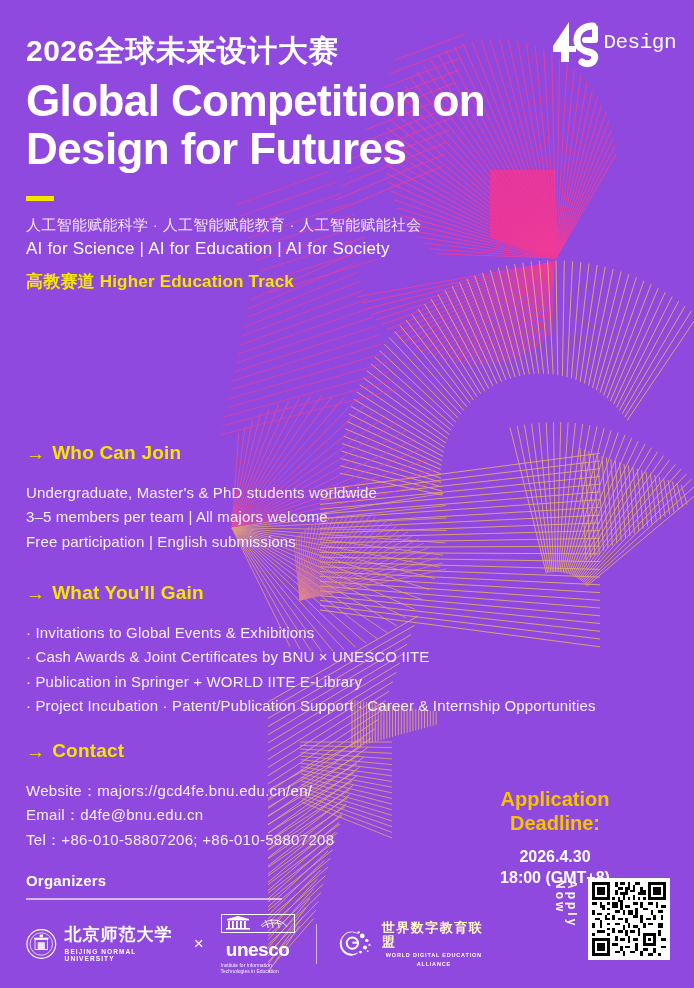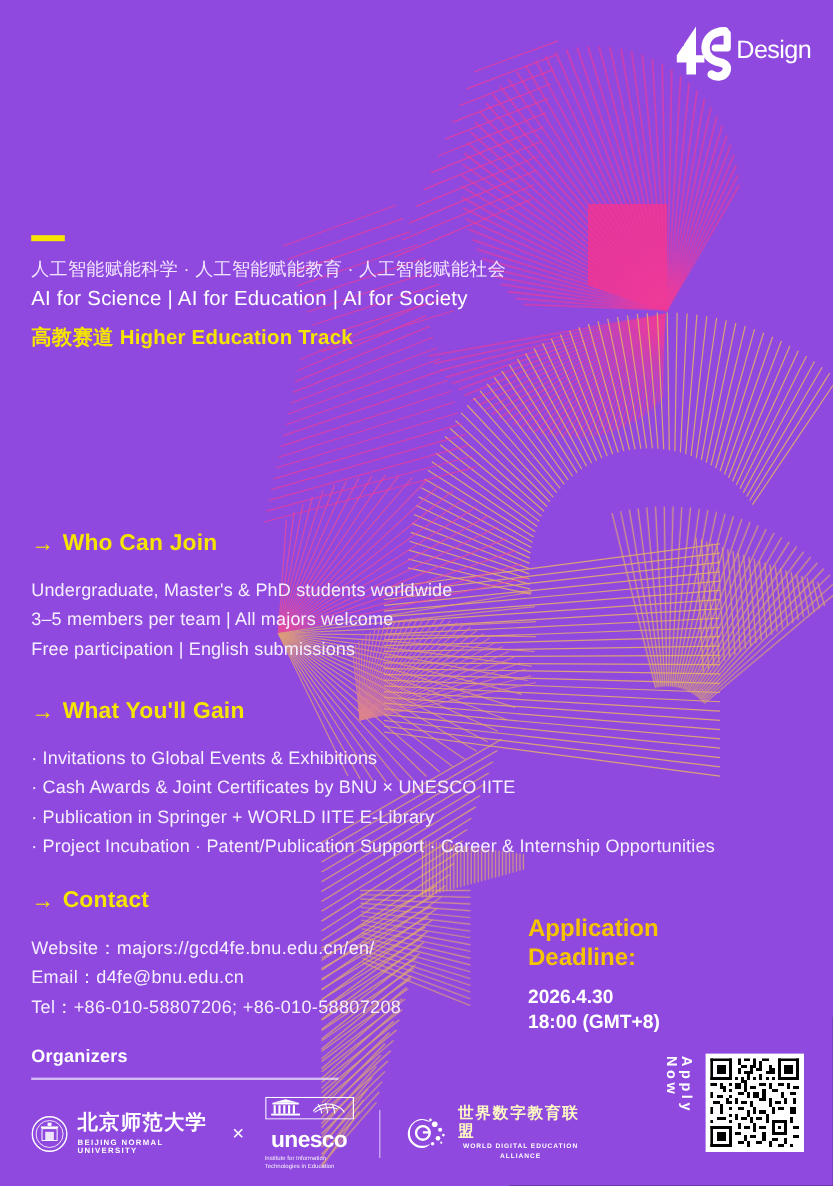--- a/index.html
+++ b/index.html
@@ -38,20 +38,21 @@
     height: 56px;
   }
   .brand-logo .mark { display:block; }
   .brand-logo .word {
     font-size: 21px;
     letter-spacing: -0.5px;
     color: #ffffff;
     margin-left: -6px;
     margin-bottom: 20px;
     font-weight: 400;
+    font-family: Liberation Mono, monospace;
   }
 
   
   .head-block {
     position: absolute;
     left: 26px;
     top: 34px;
     width: 560px;
   }
   .title-cn {
@@ -137,22 +138,22 @@
   #sec-who   { top: 442px; }
   #sec-gain  { top: 582px; }
   #sec-contact { top: 740px; }
 
   #sec-contact .sec-line { letter-spacing: 0.3px; }
 
   
   .deadline {
     position: absolute;
     right: 24px;
-    top: 763px;
-    text-align: left;
+    top: 788px;
+    text-align: center;
     width: 230px;
   }
   .deadline-label {
     font-size: 20px;
     font-weight: 700;
     line-height: 1.18;
     color: #f5c300;
     margin: 0 0 12px 0;
   }
   .deadline-label span { display: block; }
@@ -798,20 +799,27 @@
       <path d="M4 28 L20 4 L20 28 L27 28 L27 34 L20 34 L20 44 L12 44 L12 34 L4 34 Z" fill="#ffffff"></path>
       <rect x="4" y="14" width="6" height="6" fill="#9049df"></rect>
 
       <path d="M44 8 C34 8 28 14 28 22 C28 29 34 33 40 34 C45 35 47 38 45 42
                C43 46 37 47 33 44" stroke="#ffffff" stroke-width="7" fill="none" stroke-linecap="round"></path>
       <path d="M46 10 L46 22 L36 22" stroke="#ffffff" stroke-width="6" fill="none" stroke-linecap="round" stroke-linejoin="round"></path>
     </svg>
     <div class="word">Design</div>
   </div>
 
+  <div class="head-block">
+    <h2 class="title-cn">2026全球未来设计大赛</h2>
+    <h1 class="title-en">
+      <span>Global Competition on</span>
+      <span>Design for Futures</span>
+    </h1>
+  </div>
 
   <div class="sub-block">
     <div class="rule-yellow"></div>
     <p class="sub-cn">人工智能赋能科学 · 人工智能赋能教育 · 人工智能赋能社会</p>
     <p class="sub-en">AI for Science  |  AI for Education  |  AI for Society</p>
     <p class="sub-track">高教赛道 Higher Education Track</p>
   </div>
 
   <div class="section" id="sec-who">
     <h3 class="sec-head">

